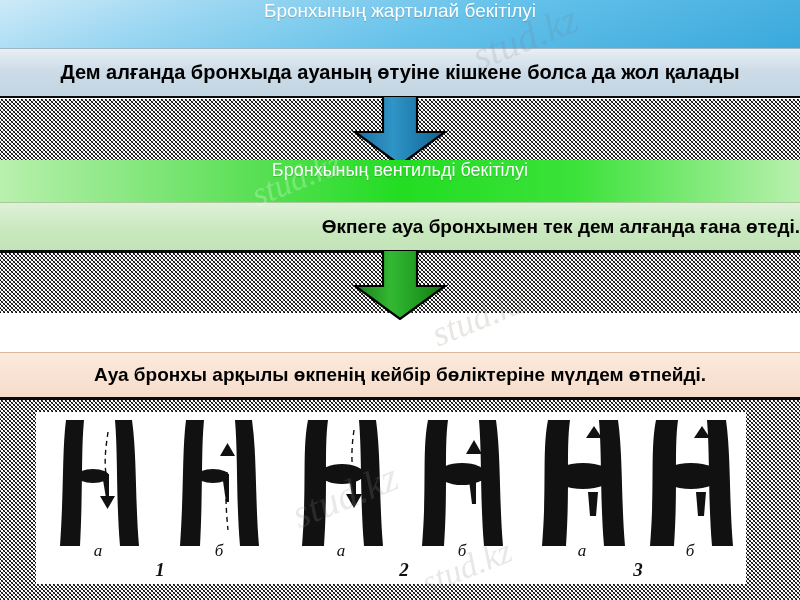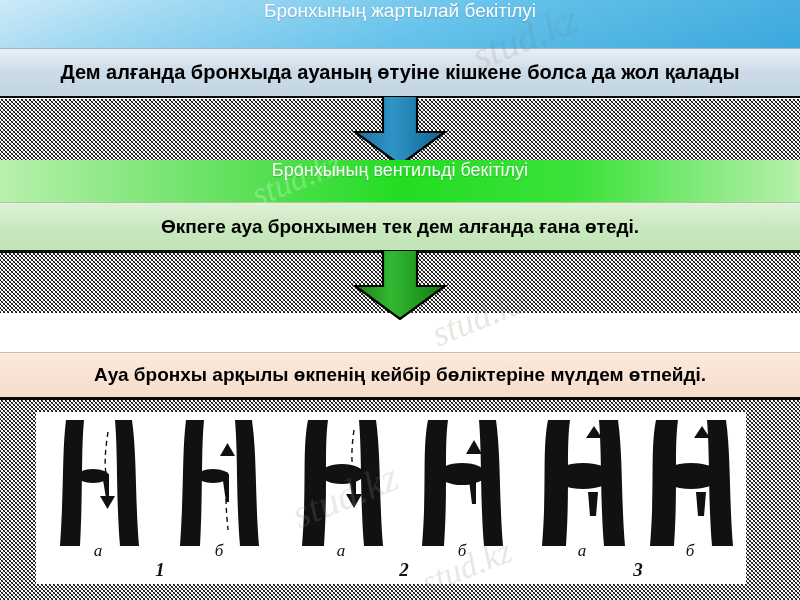--- a/index.html
+++ b/index.html
@@ -85,20 +85,21 @@
     font-size: 18px;
     text-shadow: 0 1px 1px rgba(0,0,0,0.18);
   }
   #body-green {
     top: 202px; height: 51px;
     background: linear-gradient(180deg, #dff1d8 0%, #c9e8bf 55%, #c2e4b8 100%);
     border-top: 1px solid #a9cb9c;
     border-bottom: 3px solid #0a0a0a;
     font-size: 19px;
     font-weight: bold;
+    justify-content: flex-end;
   }
 
   #gap-green {
     position: absolute;
     left: 0; top: 253px;
     width: 800px; height: 60px;
   }
 
   
   #head-orange {

